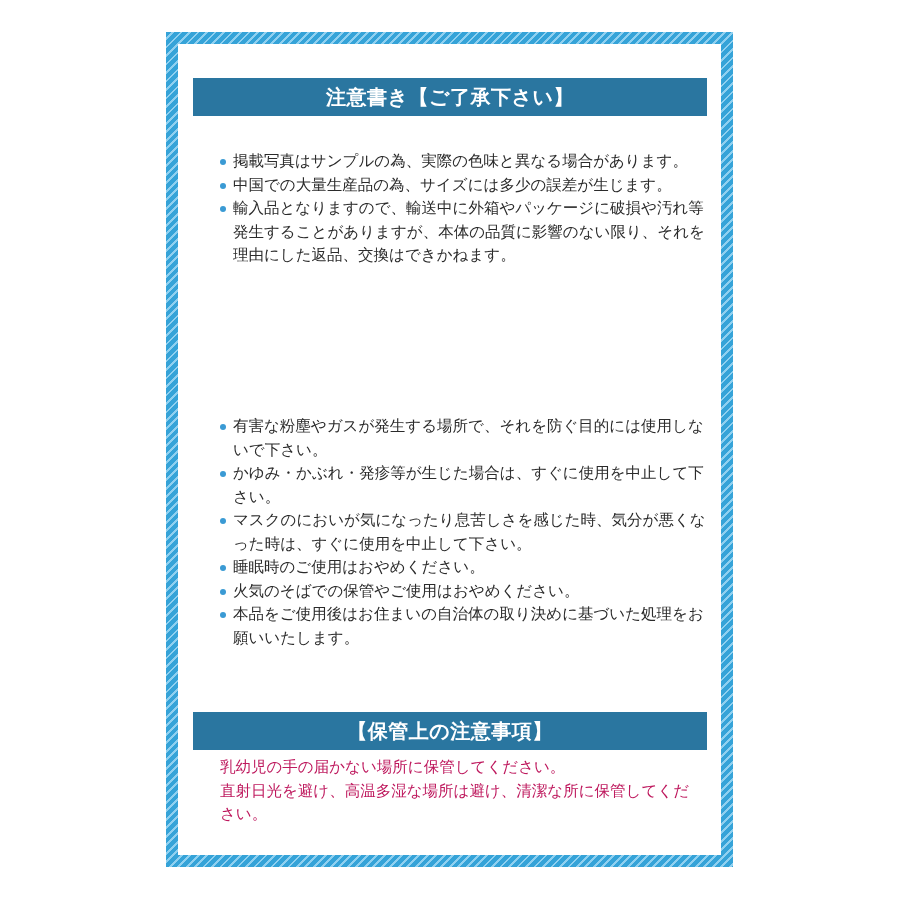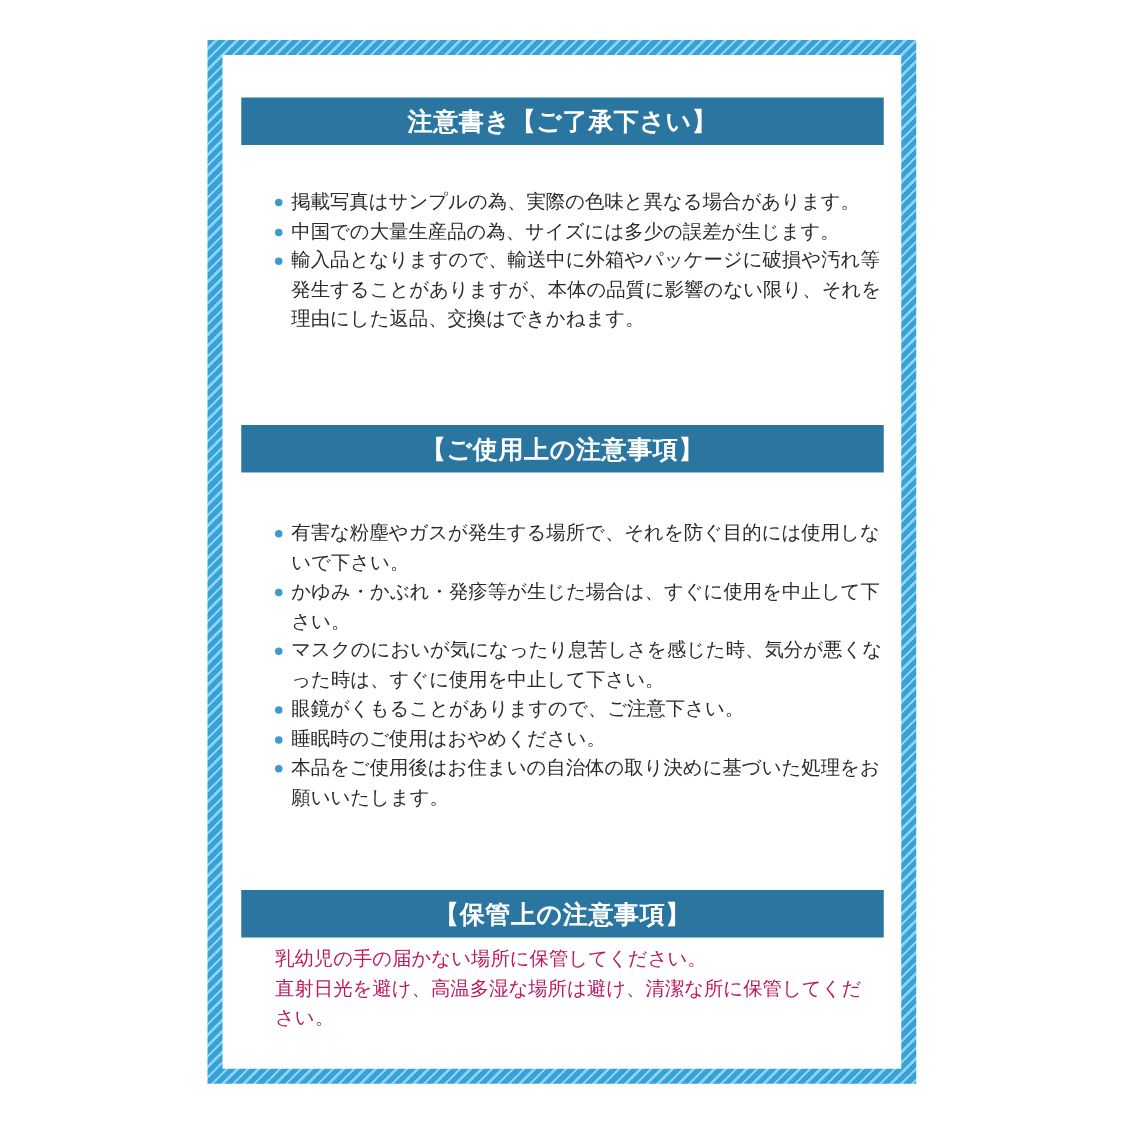--- a/index.html
+++ b/index.html
@@ -44,29 +44,26 @@
 
     <div class="bar" style="top:34px;">
       <span>注意書き【ご了承下さい】</span>
     </div>
     <ul class="list" style="top:90px;">
       <li><span class="dot"></span><span>掲載写真はサンプルの為、実際の色味と異なる場合があります。</span></li>
       <li><span class="dot"></span><span>中国での大量生産品の為、サイズには多少の誤差が生じます。</span></li>
       <li><span class="dot"></span><span>輸入品となりますので、輸送中に外箱やパッケージに破損や汚れ等発生することがありますが、本体の品質に影響のない限り、それを理由にした返品、交換はできかねます。</span></li>
     </ul>
 
-    <div class="bar" style="top:296px;">
-      <span>【ご使用上の注意事項】</span>
-    </div>
     <ul class="list" style="top:355px;">
       <li><span class="dot"></span><span>有害な粉塵やガスが発生する場所で、それを防ぐ目的には使用しないで下さい。</span></li>
       <li><span class="dot"></span><span>かゆみ・かぶれ・発疹等が生じた場合は、すぐに使用を中止して下さい。</span></li>
       <li><span class="dot"></span><span>マスクのにおいが気になったり息苦しさを感じた時、気分が悪くなった時は、すぐに使用を中止して下さい。</span></li>
-      <li><span class="dot"></span><span>眼鏡がくもることがありますので、ご注意下さい。</span></li>
       <li><span class="dot"></span><span>睡眠時のご使用はおやめください。</span></li>
+      <li><span class="dot"></span><span>火気のそばでの保管やご使用はおやめください。</span></li>
       <li><span class="dot"></span><span>本品をご使用後はお住まいの自治体の取り決めに基づいた処理をお願いいたします。</span></li>
     </ul>
 
     <div class="bar" style="top:656px;margin-top:12px;">
       <span>【保管上の注意事項】</span>
     </div>
     <div class="plain" style="top:712px;">
       <p>乳幼児の手の届かない場所に保管してください。</p>
       <p>直射日光を避け、高温多湿な場所は避け、清潔な所に保管してください。</p>
     </div>

